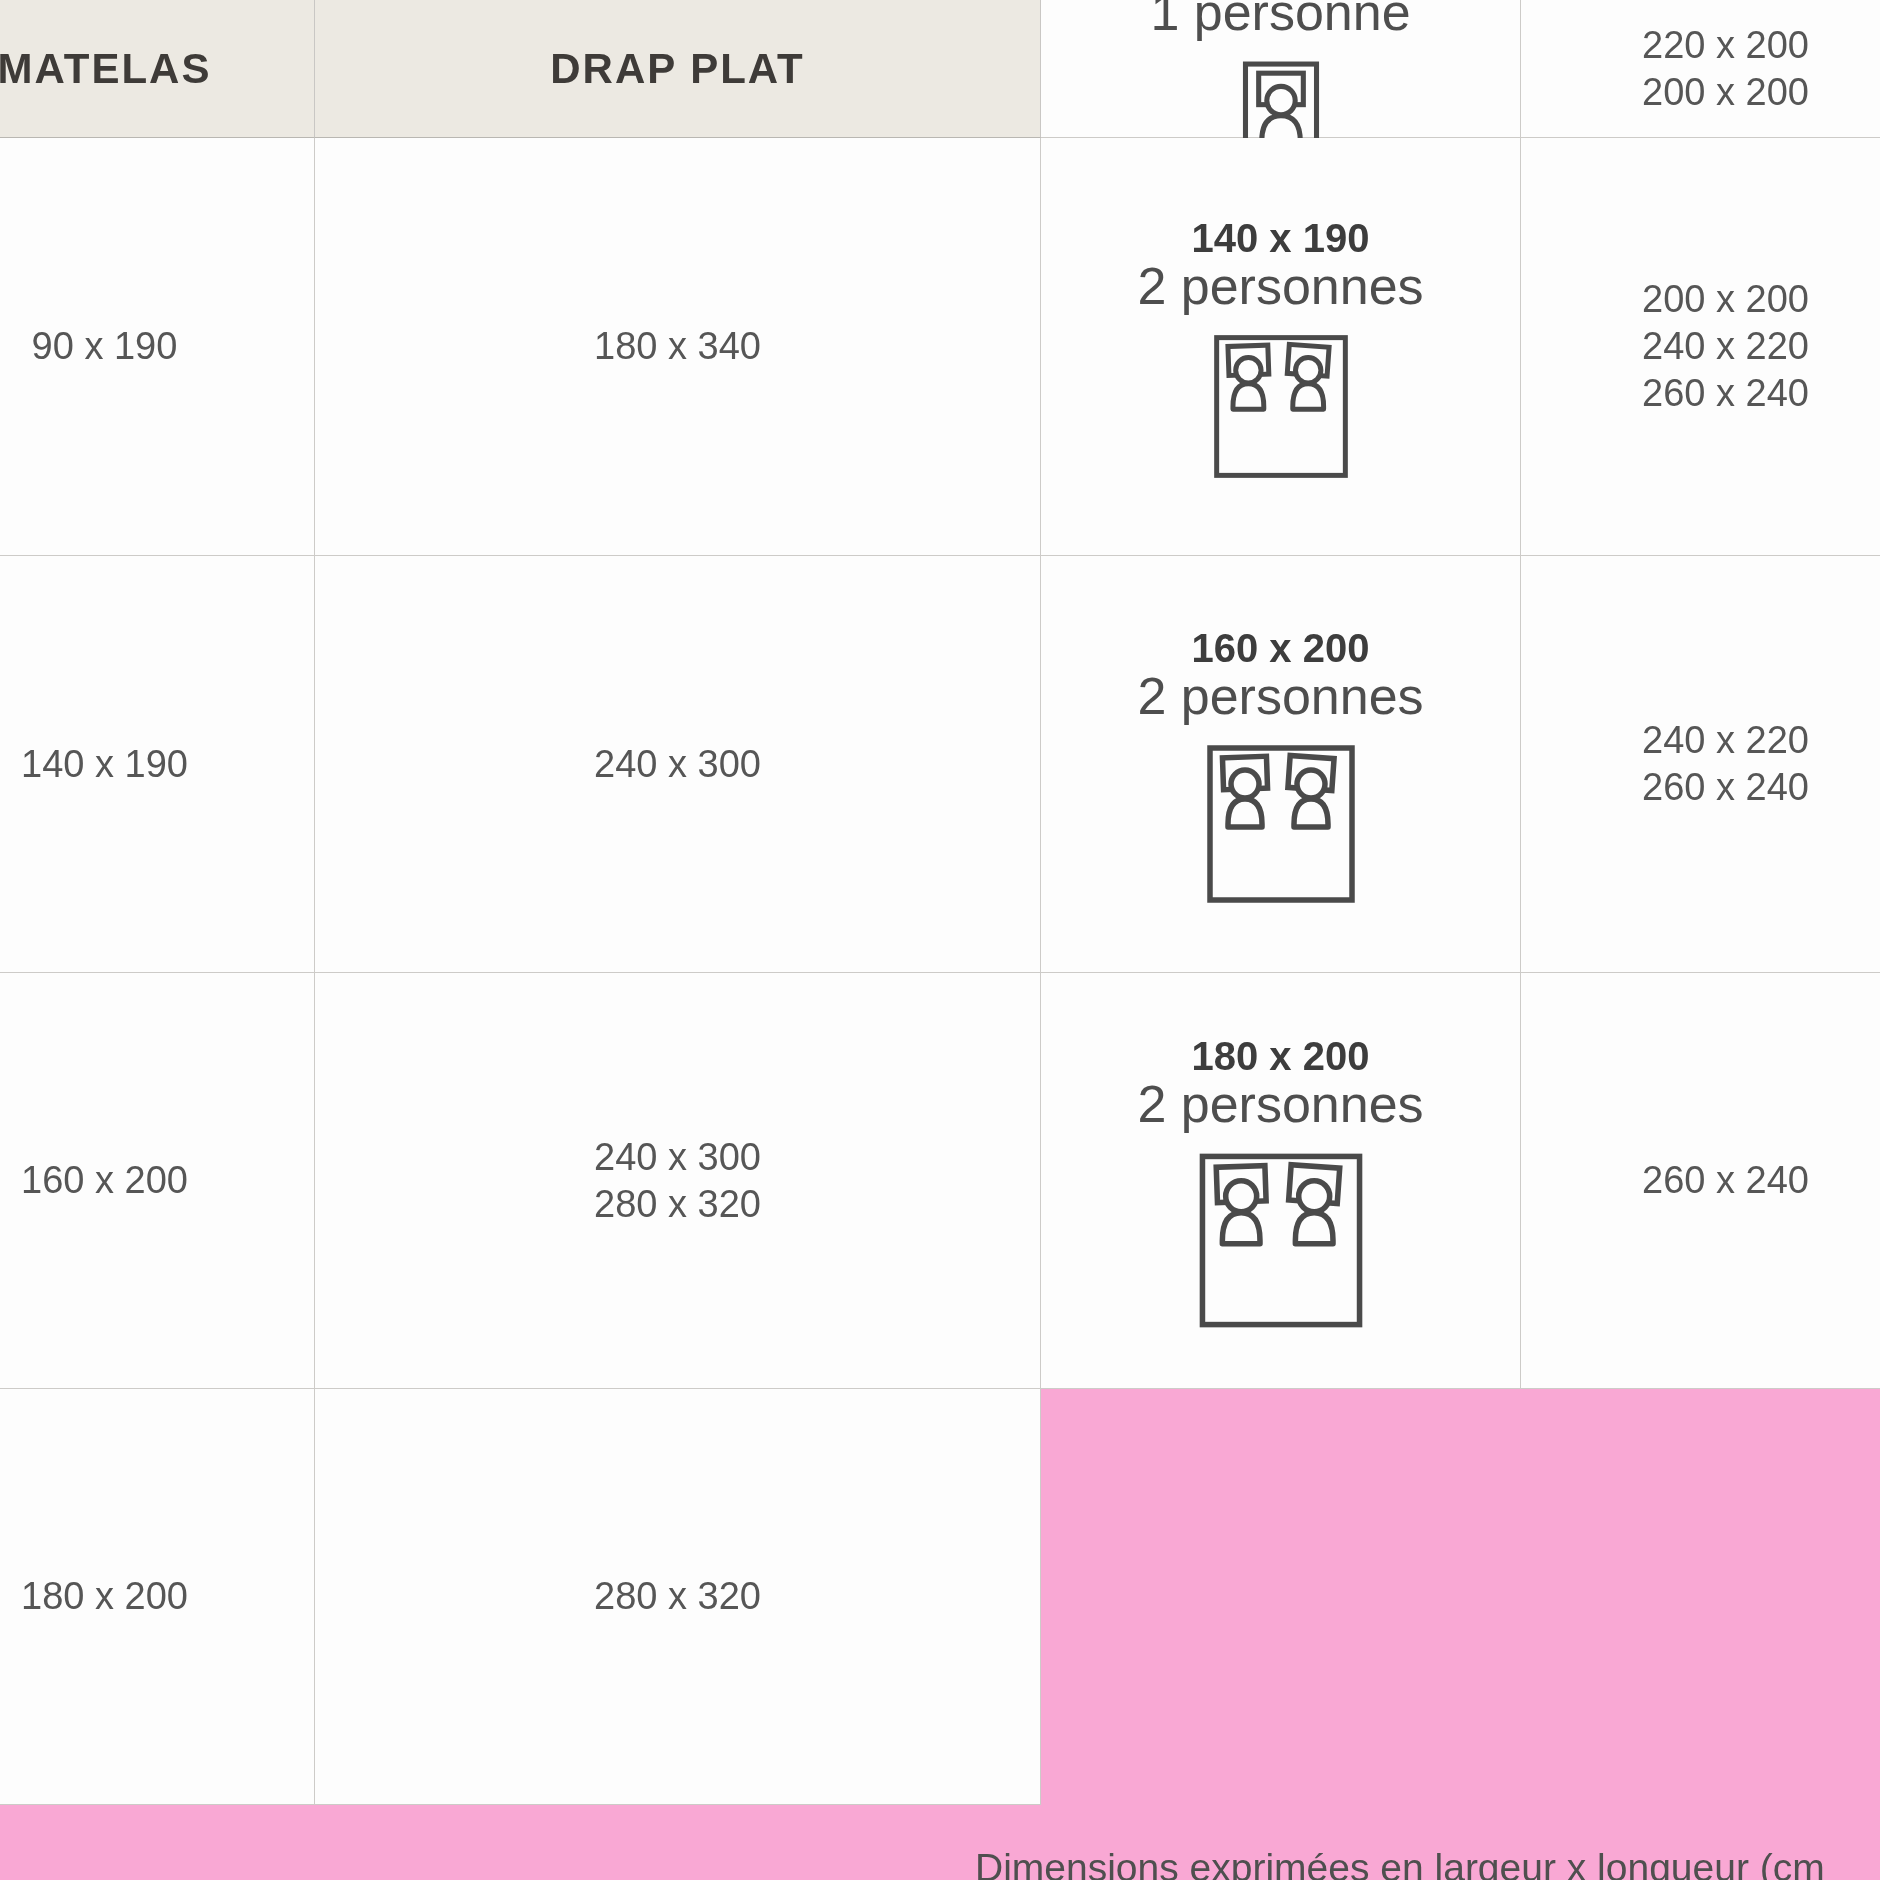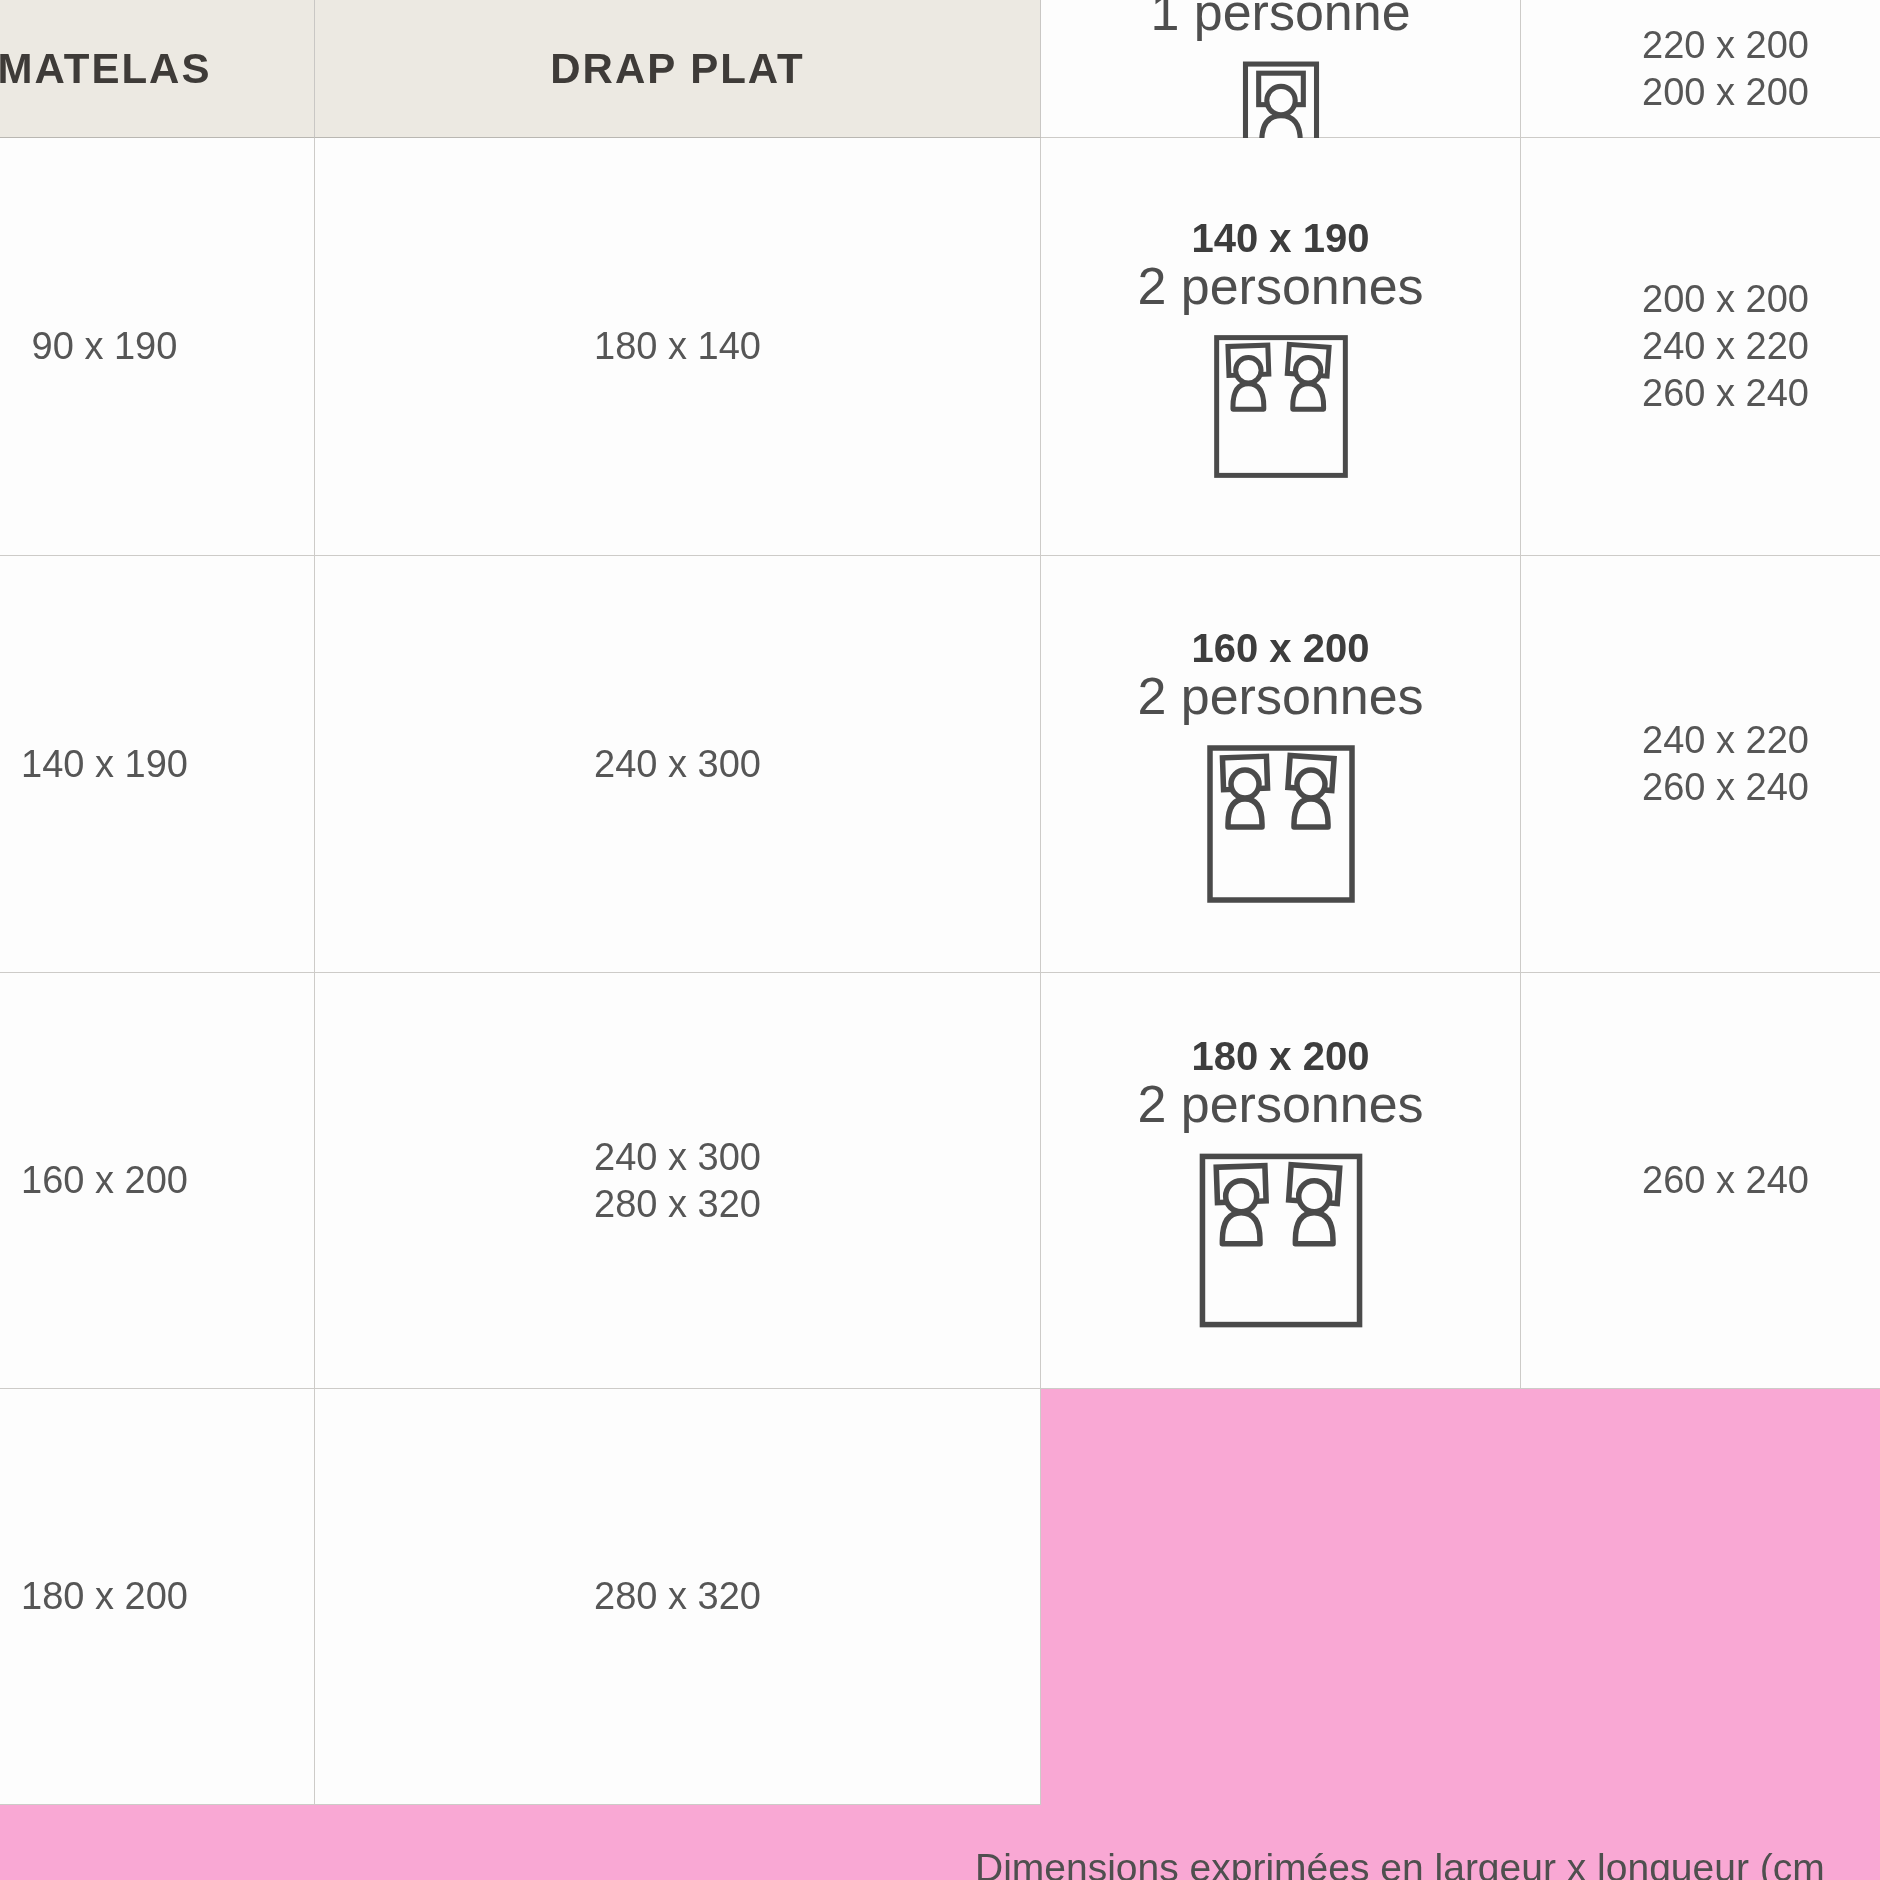--- a/index.html
+++ b/index.html
@@ -62,21 +62,21 @@
       </svg>
     </div>
     <div class="td">
       <div class="line">220 x 200</div>
       <div class="line">200 x 200</div>
     </div>
     <div class="td">
       <div class="line">90 x 190</div>
     </div>
     <div class="td">
-      <div class="line">180 x 140</div>
+      <div class="line">180 x 340</div>
     </div>
 
     <div class="td matelas">
       <div class="size">140 x 190</div>
       <div class="capacity">2 personnes</div>
       <svg class="bed-icon" width="136" height="145" viewBox="0 0 150 160" fill="none" stroke="#4A4A4A" stroke-width="5.5">
         <rect x="4" y="4" width="142" height="152"></rect>
         <g transform="translate(12,8)">
           <rect x="5" y="5" width="44" height="32" transform="rotate(-2 27 21)"></rect>
           <circle cx="27" cy="32" r="14" fill="#FDFDFD"></circle>

